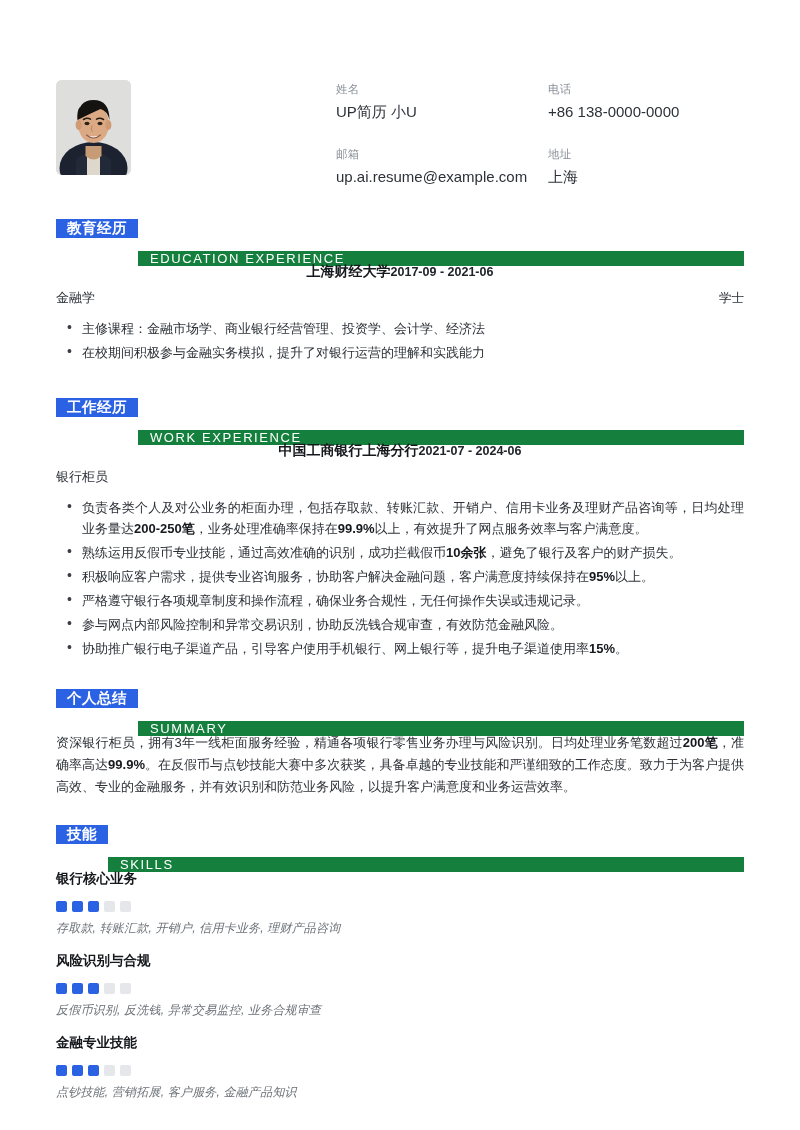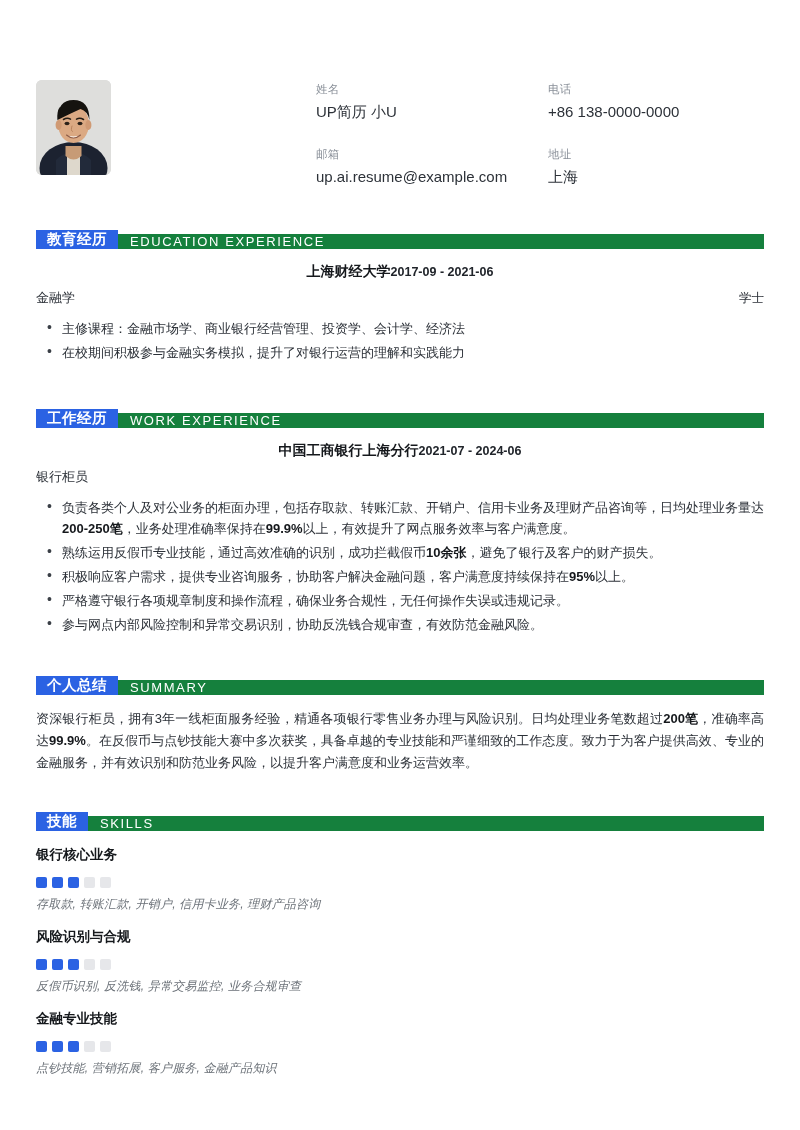--- a/index.html
+++ b/index.html
@@ -3,41 +3,41 @@
 <meta charset="utf-8">
 <style>
   * { margin:0; padding:0; box-sizing:border-box; }
   html, body {
     width:800px; height:1130px;
     background:#ffffff;
     font-family:"Liberation Sans","DejaVu Sans",sans-serif;
     color:#1f2328;
     overflow:hidden;
   }
-  .page { width:800px; height:1130px; position:relative; padding:0 36px; }
+  .page { width:800px; height:1130px; position:relative; padding:0 56px; }
 
   
   .header { display:flex; align-items:flex-start; padding-top:80px; }
   .photo {
     width:75px; height:95px; flex:0 0 75px;
     border-radius:6px; overflow:hidden; background:#dcdcdc;
     position:relative;
   }
   .photo svg { display:block; width:100%; height:100%; }
 
   .contact-grid {
     flex:1; margin-left:205px; margin-top:2px;
     display:grid; grid-template-columns:1fr 1fr;
     row-gap:25px; column-gap:16px;
   }
   .cfield-label { font-size:11.5px; color:#8a9099; margin-bottom:6px; letter-spacing:.2px; }
   .cfield-value { font-size:15px; color:#2c3138; font-weight:400; }
 
   
-  .sec-head { display:flex; align-items:flex-end; height:30px; margin-top:0; }
+  .sec-head { display:flex; align-items:flex-start; height:30px; margin-top:0; }
   .sec-cn {
     background:#2b62e3; color:#ffffff;
     font-size:14.5px; font-weight:700;
     display:flex; align-items:center;
     padding:0 11px; letter-spacing:.5px;
     flex:0 0 auto;
   }
   .sec-en {
     background:#15803d; color:#ffffff;
     flex:1 1 auto; display:flex; align-items:center;
@@ -170,20 +170,21 @@
       <div class="entry-row2">
         <div class="entry-role">银行柜员</div>
         <div class="entry-degree"></div>
       </div>
       <ul class="bullets">
         <li>负责各类个人及对公业务的柜面办理，包括存取款、转账汇款、开销户、信用卡业务及理财产品咨询等，日均处理业务量达<b>200-250笔</b>，业务处理准确率保持在<b>99.9%</b>以上，有效提升了网点服务效率与客户满意度。</li>
         <li>熟练运用反假币专业技能，通过高效准确的识别，成功拦截假币<b>10余张</b>，避免了银行及客户的财产损失。</li>
         <li>积极响应客户需求，提供专业咨询服务，协助客户解决金融问题，客户满意度持续保持在<b>95%</b>以上。</li>
         <li>严格遵守银行各项规章制度和操作流程，确保业务合规性，无任何操作失误或违规记录。</li>
         <li>参与网点内部风险控制和异常交易识别，协助反洗钱合规审查，有效防范金融风险。</li>
+        <li>协助推广银行电子渠道产品，引导客户使用手机银行、网上银行等，提升电子渠道使用率<b>15%</b>。</li>
       </ul>
     </div>
   </div>
 
   <div class="gap-md"></div>
 
   <div>
     <div class="sec-head">
       <div class="sec-cn">个人总结</div>
       <div class="sec-en">SUMMARY</div>

